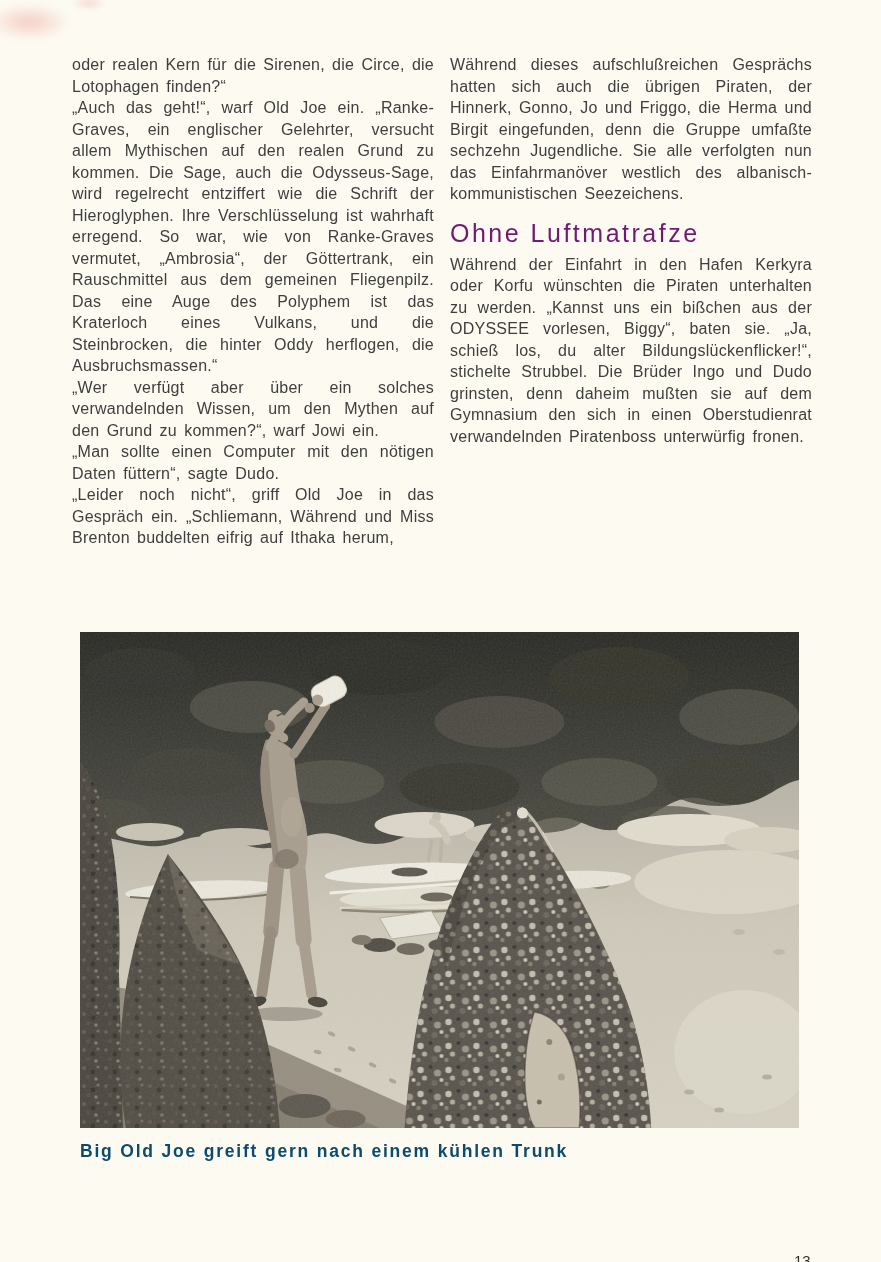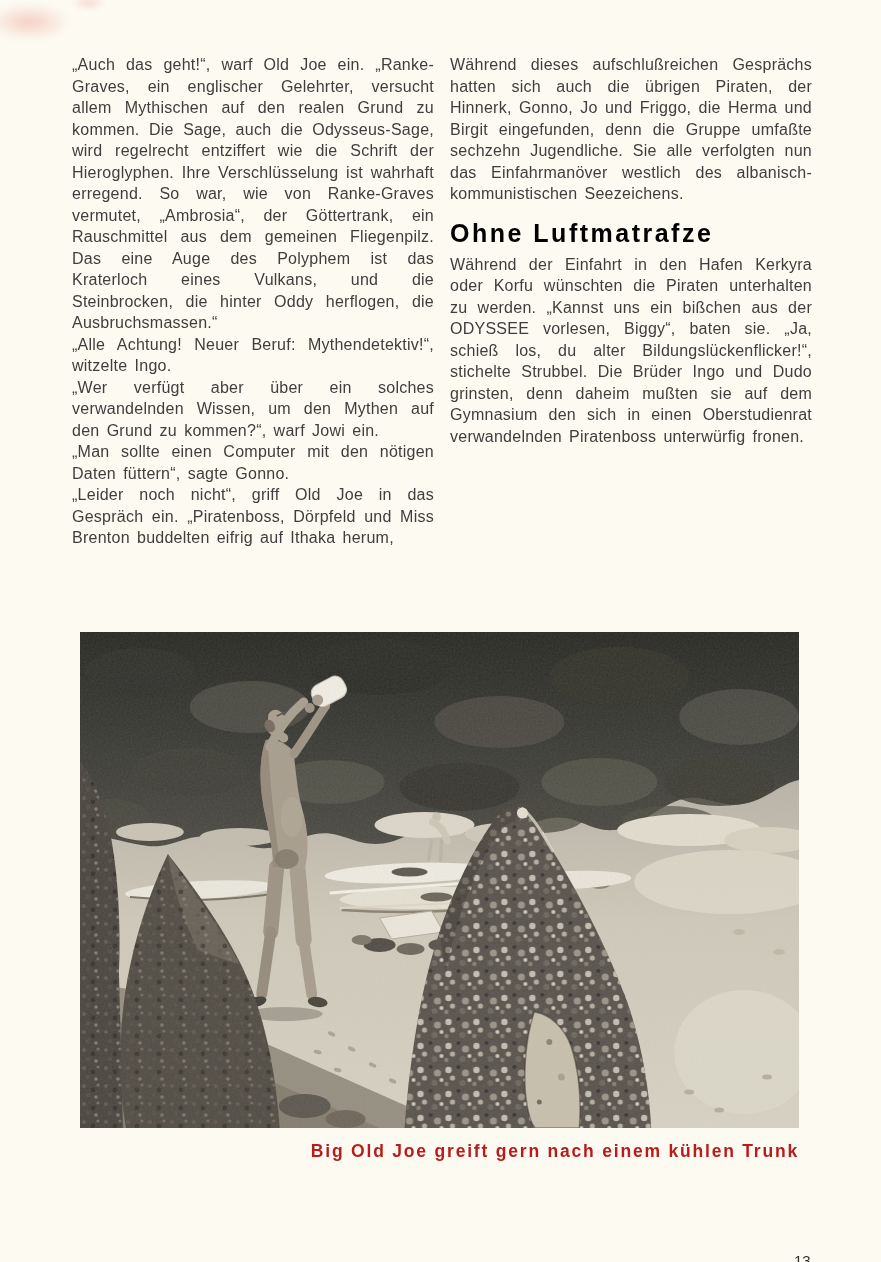--- a/index.html
+++ b/index.html
@@ -43,64 +43,64 @@
     text-align:justify;
     letter-spacing:0.25px;
     word-spacing:2.5px;
     hyphens:auto;
     -webkit-hyphens:auto;
   }
   .col h2 {
     margin:15px 0 7px 0;
     font-size:25px;
     line-height:27px;
-    font-weight:bold;
+    font-weight:normal;
     letter-spacing:2.5px;
-    color:#000000;
+    color:#701a75;
   }
   .photo {
     position:absolute;
     left:80px; top:632px;
     width:719px; height:496px;
   }
   .photo svg { display:block; width:100%; height:100%; }
   .caption {
     position:absolute;
     left:80px; top:1141px;
     width:719px;
-    text-align:right;
+    text-align:left;
     font-size:17.5px;
     font-weight:bold;
     letter-spacing:1.8px;
-    color:#b91c1c;
+    color:#0c4a6e;
     white-space:nowrap;
   }
   .page-number {
     position:absolute;
     left:794px; top:1252px;
     font-size:15px;
     color:#2d2d2d;
     text-align:center;
   }
 </style>
 </head>
 <body>
 
 <div class="page">
 
   <div class="smudge s1"></div>
   <div class="smudge s2"></div>
 
   <div class="columns">
     <div class="col">
+      <p>oder realen Kern für die Sirenen, die Circe, die Lotophagen finden?“</p>
       <p>„Auch das geht!“, warf Old Joe ein. „Ranke-Graves, ein englischer Gelehrter, versucht allem Mythischen auf den realen Grund zu kommen. Die Sage, auch die Odysseus-Sage, wird regelrecht entziffert wie die Schrift der Hieroglyphen. Ihre Verschlüsselung ist wahrhaft erregend. So war, wie von Ranke-Graves vermutet, „Ambrosia“, der Göttertrank, ein Rauschmittel aus dem gemeinen Fliegenpilz. Das eine Auge des Polyphem ist das Kraterloch eines Vulkans, und die Steinbrocken, die hinter Oddy herflogen, die Ausbruchsmassen.“</p>
-      <p>„Alle Achtung! Neuer Beruf: Mythendetektiv!“, witzelte Ingo.</p>
       <p>„Wer verfügt aber über ein solches verwandelnden Wissen, um den Mythen auf den Grund zu kommen?“, warf Jowi ein.</p>
-      <p>„Man sollte einen Computer mit den nötigen Daten füttern“, sagte Gonno.</p>
-      <p>„Leider noch nicht“, griff Old Joe in das Gespräch ein. „Piratenboss, Dörpfeld und Miss Brenton buddelten eifrig auf Ithaka herum,</p>
+      <p>„Man sollte einen Computer mit den nötigen Daten füttern“, sagte Dudo.</p>
+      <p>„Leider noch nicht“, griff Old Joe in das Gespräch ein. „Schliemann, Während und Miss Brenton buddelten eifrig auf Ithaka herum,</p>
     </div>
     <div class="col">
       <p>Während dieses aufschlußreichen Gesprächs hatten sich auch die übrigen Piraten, der Hinnerk, Gonno, Jo und Friggo, die Herma und Birgit eingefunden, denn die Gruppe umfaßte sechzehn Jugendliche. Sie alle verfolgten nun das Einfahrmanöver westlich des albanisch-kommunistischen Seezeichens.</p>
       <h2>Ohne Luftmatrafze</h2>
       <p>Während der Einfahrt in den Hafen Kerkyra oder Korfu wünschten die Piraten unterhalten zu werden. „Kannst uns ein bißchen aus der ODYSSEE vorlesen, Biggy“, baten sie. „Ja, schieß los, du alter Bildungslückenflicker!“, stichelte Strubbel. Die Brüder Ingo und Dudo grinsten, denn daheim mußten sie auf dem Gymnasium den sich in einen Oberstudienrat verwandelnden Piratenboss unterwürfig fronen.</p>
     </div>
   </div>
 
   <div class="photo">
     <svg viewBox="0 0 720 496" preserveAspectRatio="none" role="img" aria-label="Schwarzweißfoto: Mann trinkt am Strand aus einem hellen Krug, davor dunkle Konglomerat-Felsen, dahinter Kanus, Badende und bewaldeter Hang">

